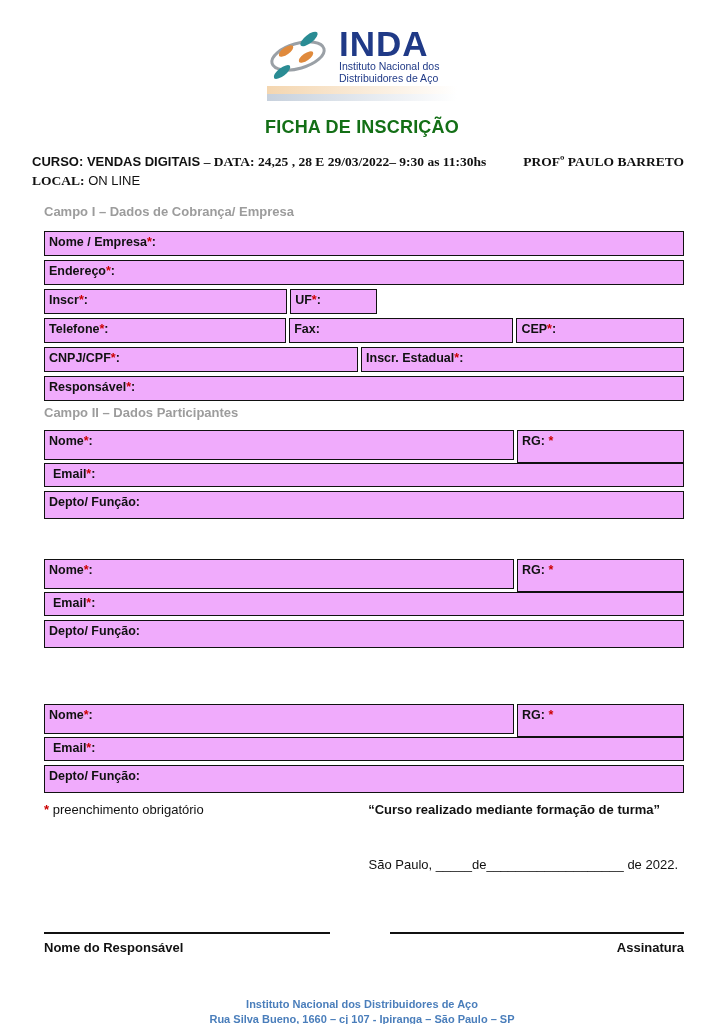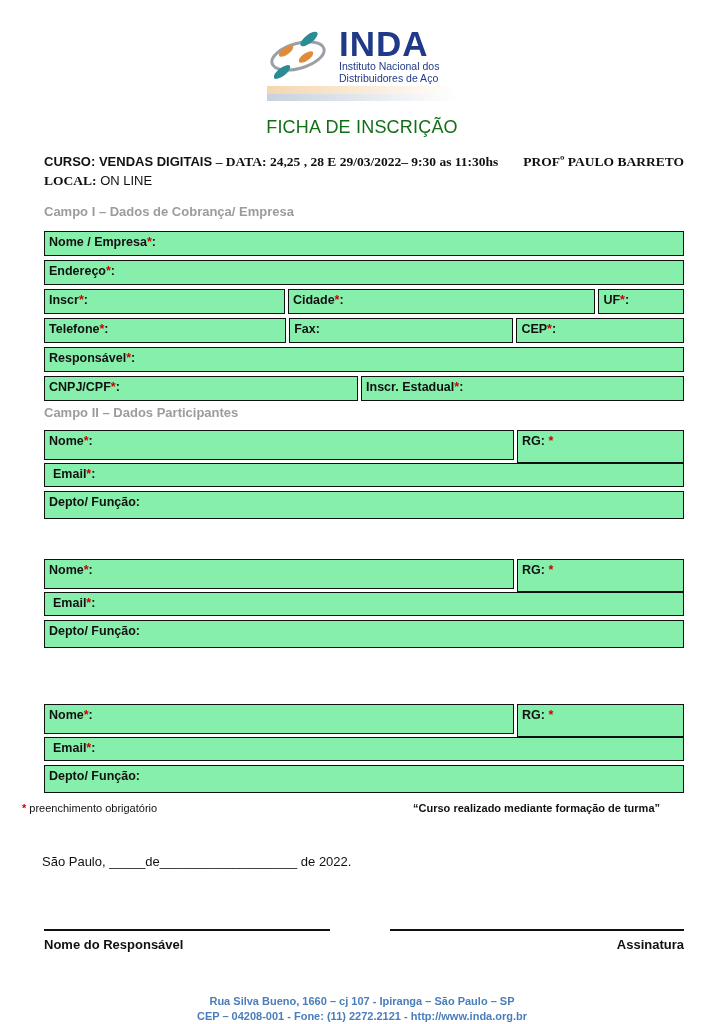--- a/index.html
+++ b/index.html
@@ -21,55 +21,55 @@
   .header{width:100%;text-align:center;}
   .logo-wrap{display:inline-block;text-align:left;}
   .logo-row{display:flex;align-items:center;gap:8px;height:56px;}
   .logo-icon{width:64px;height:54px;flex:0 0 auto;}
   .logo-text .name{font-size:35px;font-weight:bold;color:var(--navy);letter-spacing:1px;line-height:32px;}
   .logo-text .sub{font-size:10.5px;font-weight:normal;color:var(--navy);line-height:12px;}
   .gradient-bar{width:190px;height:15px;margin-top:2px;}
   .gradient-bar .g-top{height:8px;background:linear-gradient(to right,#f4d6b0,#ffffff);}
   .gradient-bar .g-bottom{height:7px;background:linear-gradient(to right,#c7d1dd,#ffffff);}
   
-  .doc-title{margin-top:16px;text-align:center;font-size:18px;font-weight:normal;color:var(--title-green);letter-spacing:.2px;}
-  
-  .course{margin:14px 40px 0 44px;}
+  .doc-title{margin-top:16px;text-align:center;font-size:18px;font-weight:bold;color:var(--title-green);letter-spacing:.2px;}
+  
+  .course{margin:14px 40px 0 32px;}
   .course-line1{display:flex;justify-content:space-between;align-items:baseline;font-size:13px;line-height:19px;}
   .sans-b{font-weight:bold;font-family:"Liberation Sans",sans-serif;}
   .serif-b{font-weight:bold;font-family:"Liberation Serif",serif;font-size:13.5px;}
   .course-line2{font-size:13px;line-height:20px;}
   
   .campo-header{margin:13px 44px 0 44px;font-size:13px;font-weight:bold;color:var(--campo-gray);}
   
   .form-table{margin:12px 40px 0 44px;}
   .f-row{display:flex;gap:3px;margin-bottom:4px;}
-  .f-cell{border:1.5px solid var(--border-black);height:25px;padding:3px 0 0 4px;font-size:12.5px;font-weight:bold;background:#86efac;}
+  .f-cell{border:1.5px solid var(--border-black);height:25px;padding:3px 0 0 4px;font-size:12.5px;font-weight:bold;background:#f0abfc;}
   .req{color:var(--required-red);font-weight:bold;}
   .w100{width:100%;}
   .w38{width:38%;}.w48{width:48.5%;}.w13{width:13.5%;}
   .w35{width:35.2%;}.w26{width:26.3%;}
   .w49{width:49.3%;}.w50{width:50.7%;}
   
   .p-block{margin:0 40px 0 44px;}
   .p-block .row-nome{display:flex;gap:3px;align-items:flex-start;height:26px;margin-bottom:7px;}
   .cell-nome{width:73.8%;height:30px;}
   .cell-rg{width:26.2%;height:33px;}
   .row-email{margin-bottom:4px;}
   .row-email .f-cell{height:24px;padding-left:8px;}
   .row-depto .f-cell{height:28px;}
   .mt-block1{margin-top:10px;}
   .mt-block2{margin-top:40px;}
   .mt-block3{margin-top:56px;}
   
-  .footnote{display:flex;justify-content:space-between;margin:9px 64px 0 22px;font-size:11px;align-items:baseline;text-align:right;}
+  .footnote{display:flex;justify-content:space-between;margin:9px 64px 0 44px;font-size:13px;align-items:baseline;text-align:right;}
   .footnote .note{font-weight:normal;}
   .footnote .quote{font-weight:bold;}
   
-  .date-line{margin-top:40px;padding-right:46px;font-size:13px;padding-left:42px;}
+  .date-line{margin-top:40px;text-align:right;padding-right:46px;font-size:13px;padding-left:42px;}
   
   .sig-lines{display:flex;justify-content:space-between;margin:60px 40px 0 44px;}
   .sig-line{height:0;border-top:2px solid var(--border-black);}
   .sig-line.left{width:286px;}
   .sig-line.right{width:294px;}
   .sig-labels{display:flex;justify-content:space-between;margin:6px 40px 0 44px;font-size:13px;font-weight:bold;}
   
   .inst-footer{margin-top:42px;text-align:center;font-size:11px;font-weight:bold;color:var(--footer-blue);line-height:15px;}
 </style>
 </head>
@@ -121,34 +121,33 @@
 
   <div class="form-table">
     <div class="f-row">
       <div class="f-cell w100"><span>Nome / Empresa</span><span class="req">*</span><span>:</span></div>
     </div>
     <div class="f-row">
       <div class="f-cell w100"><span>Endereço</span><span class="req">*</span><span>:</span></div>
     </div>
     <div class="f-row">
       <div class="f-cell w38"><span>Inscr</span><span class="req">*</span><span>:</span></div>
-      <div class="f-cell w48"><span>Cidade</span><span class="req">*</span><span>:</span></div>
       <div class="f-cell w13"><span>UF</span><span class="req">*</span><span>:</span></div>
     </div>
     <div class="f-row">
       <div class="f-cell w38"><span>Telefone</span><span class="req">*</span><span>:</span></div>
       <div class="f-cell w35"><span>Fax</span><span>:</span></div>
       <div class="f-cell w26"><span>CEP</span><span class="req">*</span><span>:</span></div>
     </div>
     <div class="f-row">
-      <div class="f-cell w100"><span>Responsável</span><span class="req">*</span><span>:</span></div>
-    </div>
-    <div class="f-row">
       <div class="f-cell w49"><span>CNPJ/CPF</span><span class="req">*</span><span>:</span></div>
       <div class="f-cell w50"><span>Inscr. Estadual</span><span class="req">*</span><span>:</span></div>
+    </div>
+    <div class="f-row">
+      <div class="f-cell w100"><span>Responsável</span><span class="req">*</span><span>:</span></div>
     </div>
   </div>
 
   <div class="campo-header" style="margin-top:2px;">Campo II – Dados Participantes</div>
 
   <div class="p-block mt-block1">
     <div class="row-nome">
       <div class="f-cell cell-nome"><span>Nome</span><span class="req">*</span><span>:</span></div>
       <div class="f-cell cell-rg"><span>RG: </span><span class="req">*</span></div>
     </div>
@@ -196,17 +195,18 @@
   <div class="sig-lines">
     <div class="sig-line left"></div>
     <div class="sig-line right"></div>
   </div>
   <div class="sig-labels">
     <span>Nome do Responsável</span>
     <span>Assinatura</span>
   </div>
 
   <div class="inst-footer">
+    <div>Instituto Nacional dos Distribuidores de Aço</div>
     <div>Rua Silva Bueno, 1660 – cj 107 - Ipiranga – São Paulo – SP</div>
     <div>CEP – 04208-001 - Fone: (11) 2272.2121 - http://www.inda.org.br</div>
   </div>
 
 </div>
 
 </body></html>

